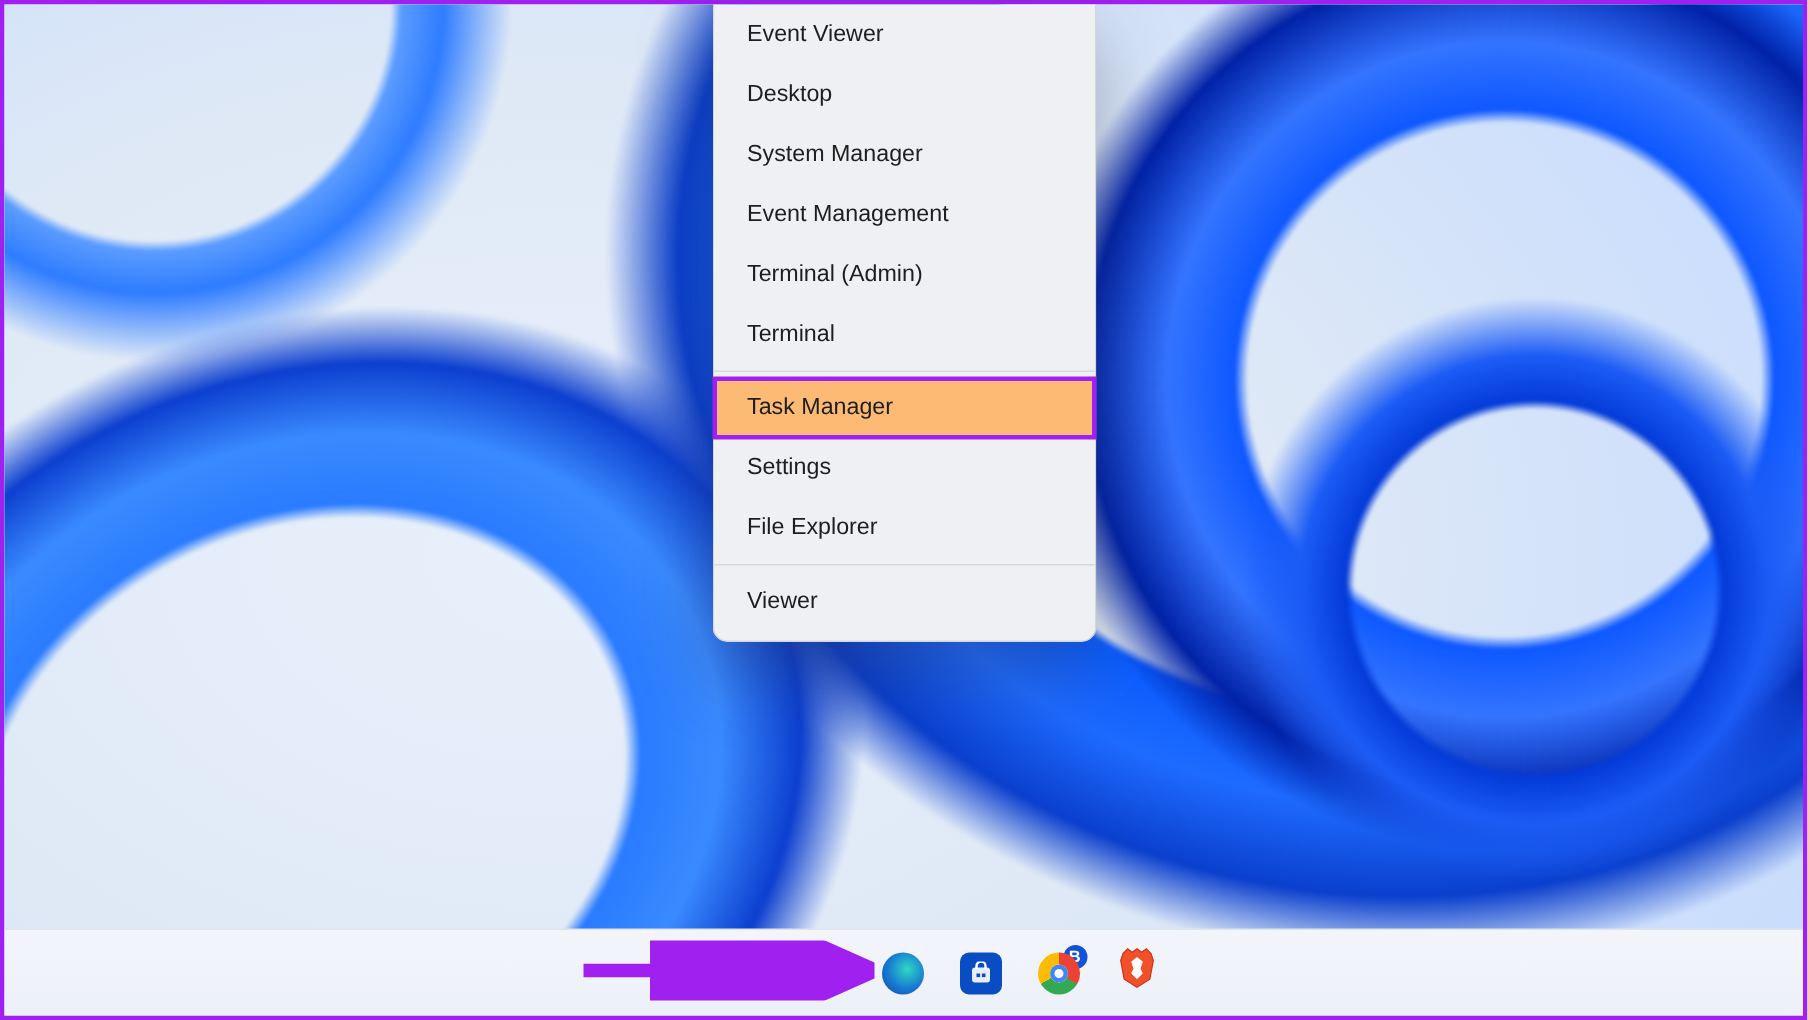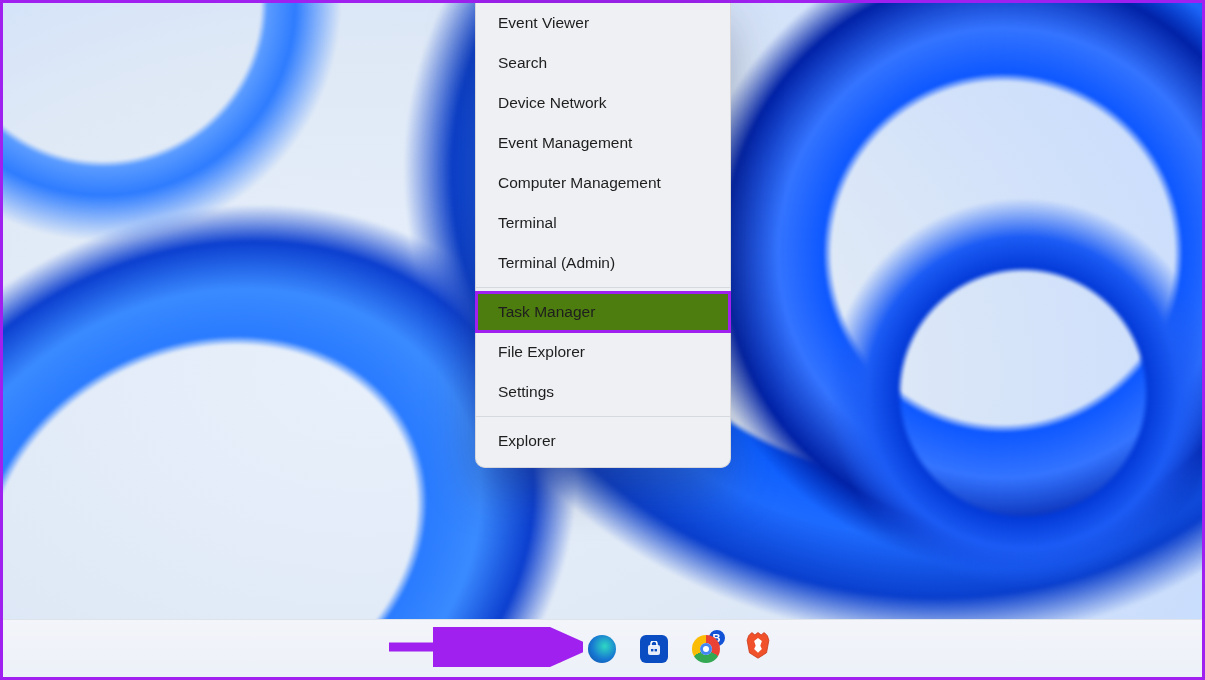--- a/index.html
+++ b/index.html
@@ -84,21 +84,21 @@
   .ctx-item .chev {
     font-size: 16px;
     color: #555;
   }
   .ctx-sep {
     height: 1px;
     background: #d6d9de;
     margin: 4px 0;
   }
   .ctx-item.highlighted {
-    background: #4d7c0f;
+    background: #fdba74;
     outline: 3px solid #a020f0;
     outline-offset: -2px;
     border-radius: 0;
     margin: 0;
     padding: 0 22px;
   }
 
   
   .taskbar {
     position: absolute;
@@ -214,50 +214,47 @@
     <div class="swirl s3"></div>
     <div class="swirl s4"></div>
     <div class="swirl s5"></div>
   </div>
 
   <div class="ctx-menu" id="ctx-menu">
       <div class="ctx-item">
         <span>Event Viewer</span>
       </div>
       <div class="ctx-item">
-        <span>Search</span>
-      </div>
-      <div class="ctx-item">
-        <span>Device Network</span>
+        <span>Desktop</span>
+      </div>
+      <div class="ctx-item">
+        <span>System Manager</span>
       </div>
       <div class="ctx-item">
         <span>Event Management</span>
       </div>
       <div class="ctx-item">
-        <span>Computer Management</span>
+        <span>Terminal (Admin)</span>
       </div>
       <div class="ctx-item">
         <span>Terminal</span>
-      </div>
-      <div class="ctx-item">
-        <span>Terminal (Admin)</span>
       </div>
       <div class="ctx-sep"></div>
       <div class="ctx-item highlighted">
         <span>Task Manager</span>
       </div>
       <div class="ctx-item">
+        <span>Settings</span>
+      </div>
+      <div class="ctx-item">
         <span>File Explorer</span>
       </div>
-      <div class="ctx-item">
-        <span>Settings</span>
-      </div>
       <div class="ctx-sep"></div>
       <div class="ctx-item">
-        <span>Explorer</span>
+        <span>Viewer</span>
       </div>
     </div>
 
   <div class="taskbar">
     <div class="tb-center" id="tb-center">
         <div class="tb-icon" title="Start">
           <div class="start-grid">
             <span></span>
             <span></span>
             <span></span>

